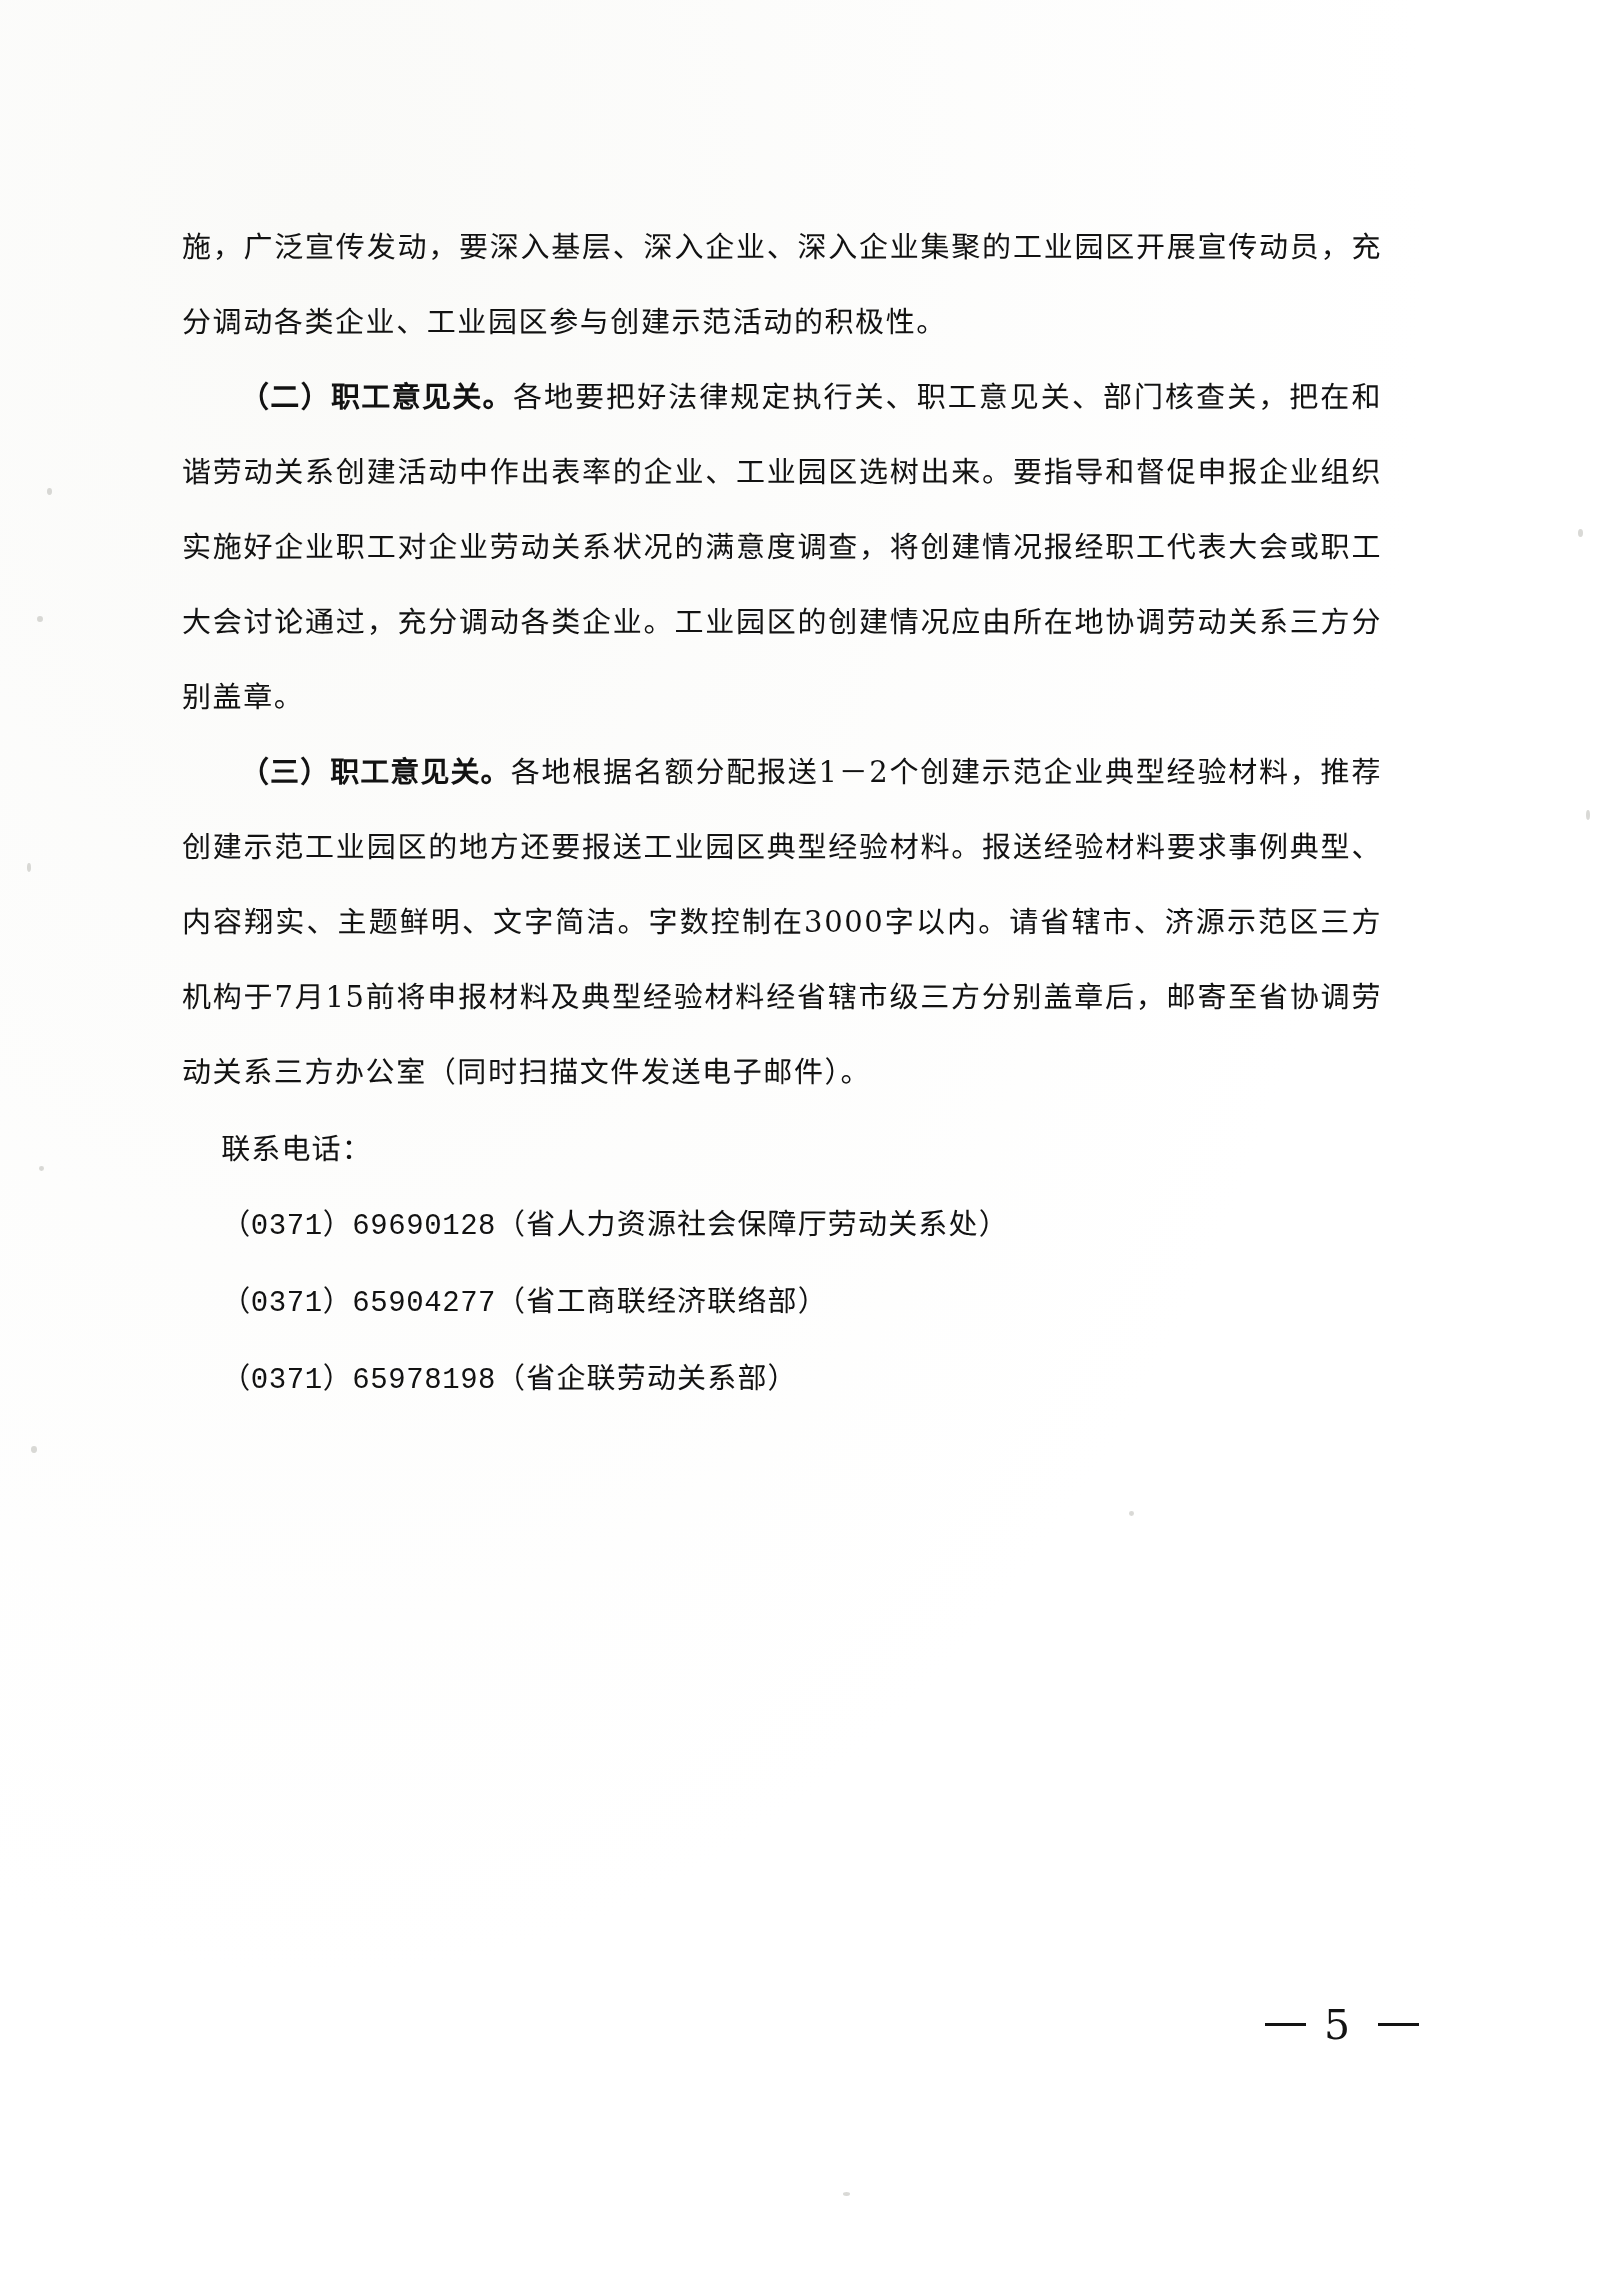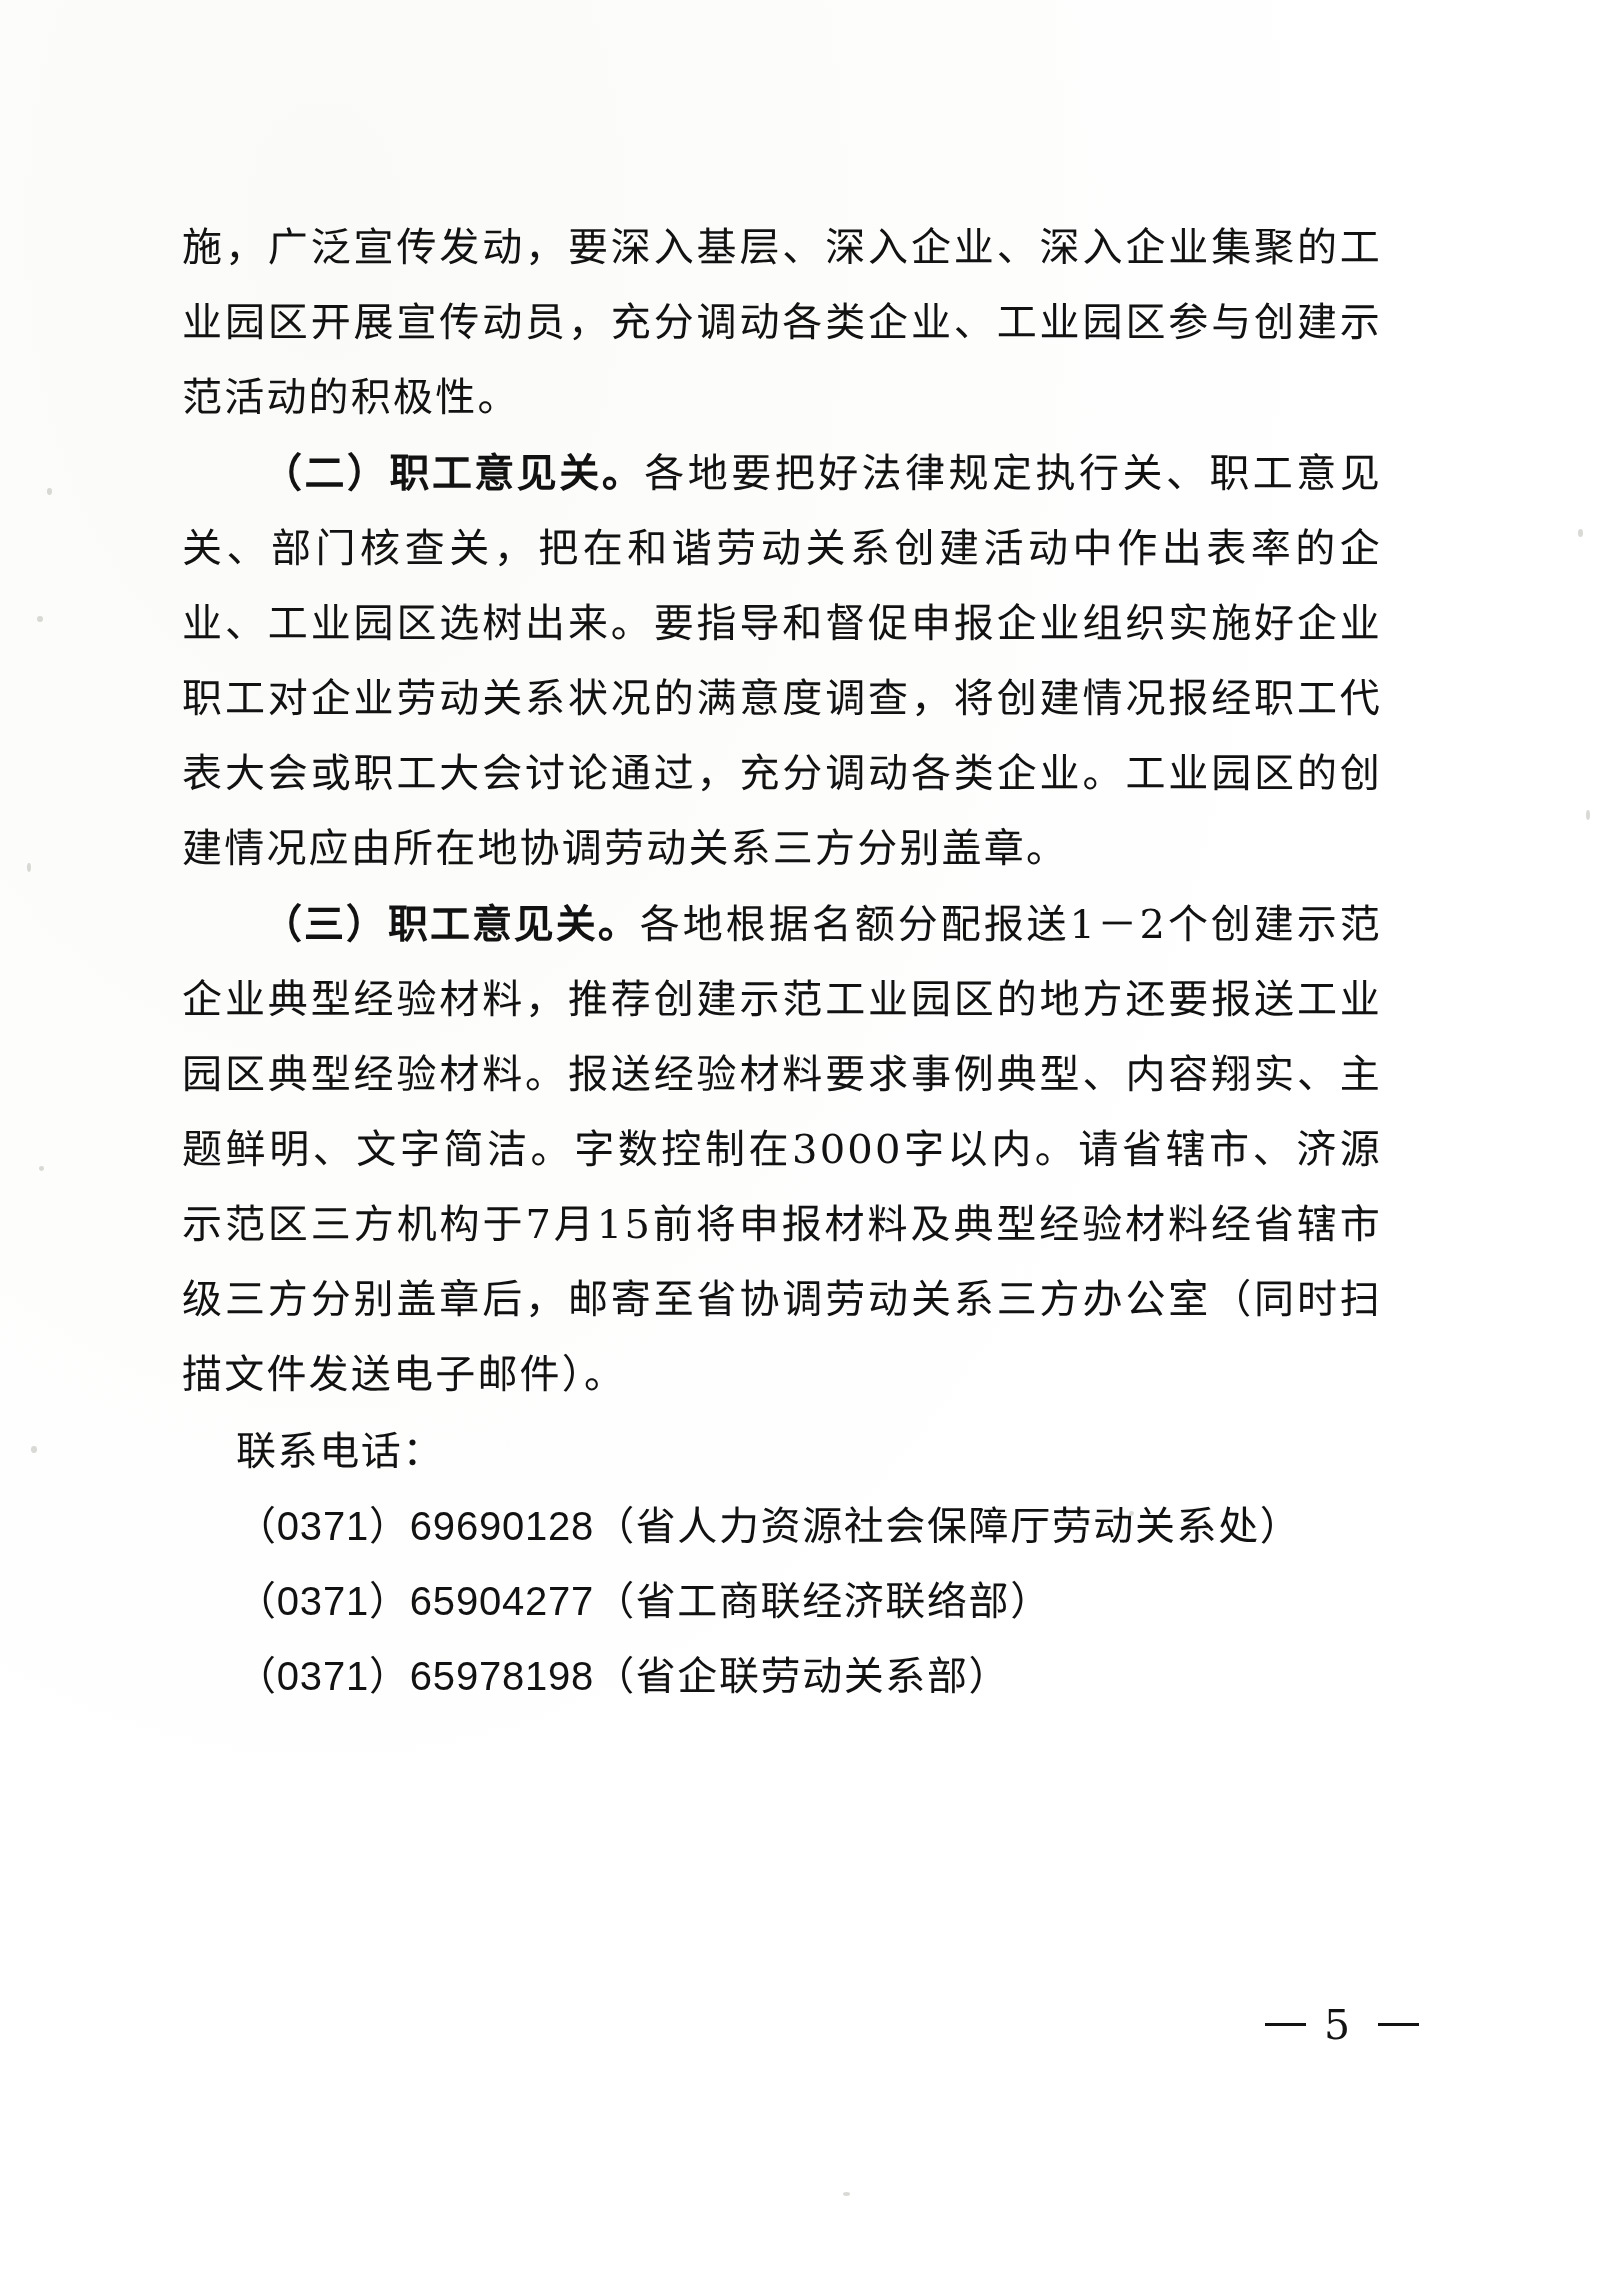--- a/index.html
+++ b/index.html
@@ -30,21 +30,21 @@
     opacity: .55;
   }
 
   .text-body {
     position: absolute;
     left: 182px;
     top: 210px;
     width: 1200px;
     color: #121212;
     font-family: "DejaVu Serif", "Liberation Serif", serif;
-    font-size: 40px;
+    font-size: 29px;
     line-height: 75px;
     letter-spacing: 0.055em;
     text-align: justify;
     text-justify: inter-character;
   }
 
   .para {
     margin: 0 0 0 0;
     text-align: justify;
     text-justify: inter-character;
@@ -58,21 +58,21 @@
   .para + .para {
     margin-top: 0;
   }
 
   .lead {
     font-weight: 700;
     letter-spacing: 0.03em;
   }
 
   .ascii {
-    font-family: Liberation Sans, sans-serif;
+    font-family: Liberation Mono, monospace;
     letter-spacing: 0.02em;
   }
 
   .contact-block {
     margin-top: 2px;
   }
 
   .contact-line {
     text-indent: 1.35em;
     white-space: nowrap;

